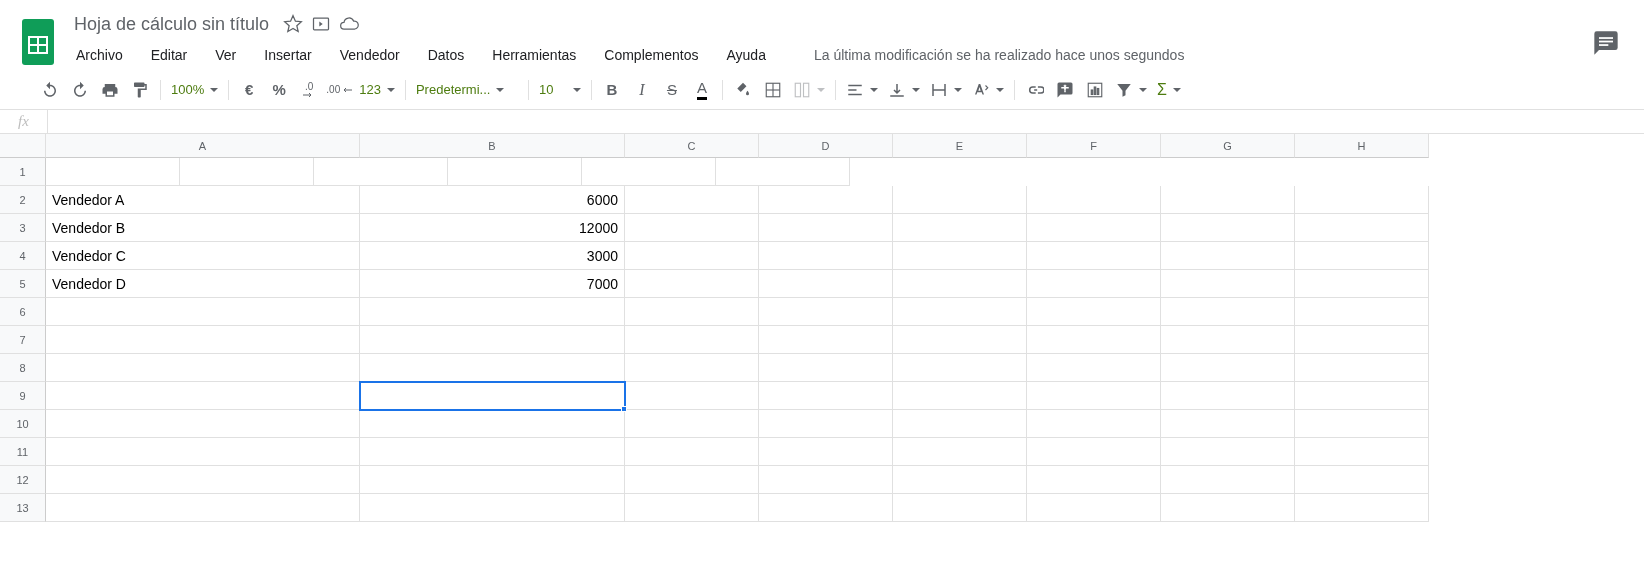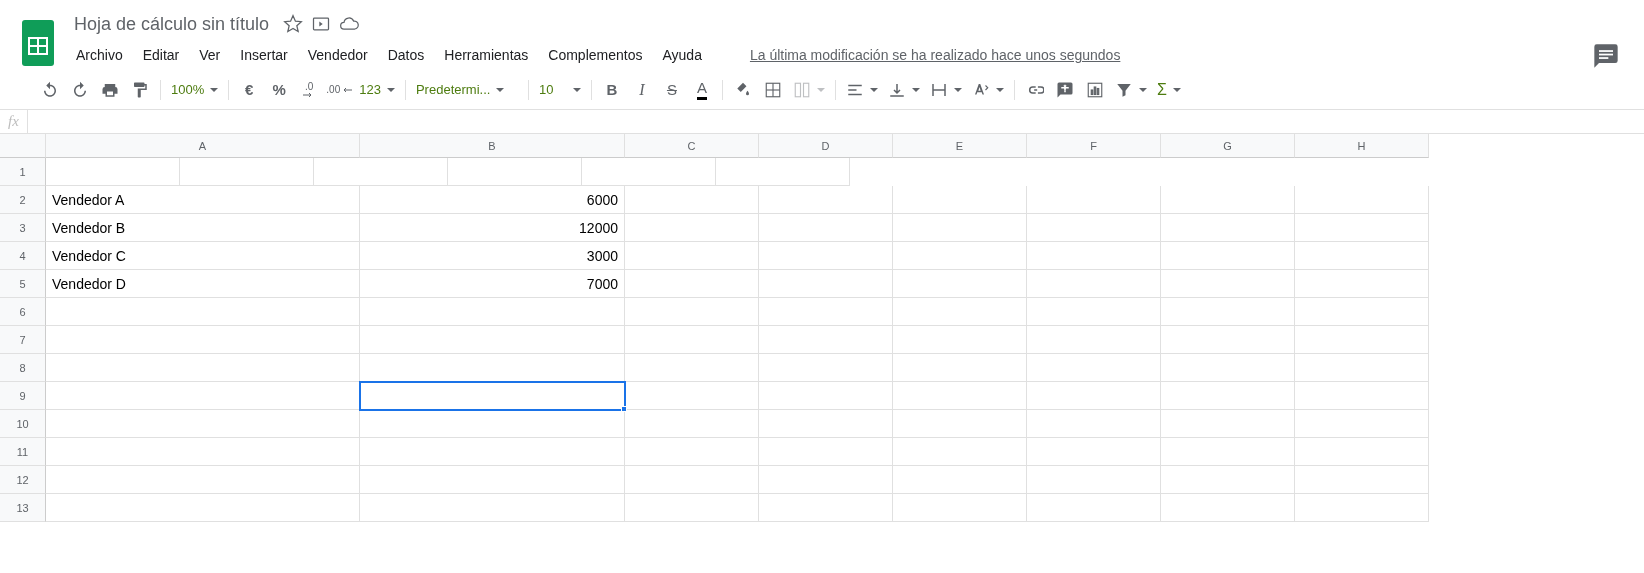--- a/index.html
+++ b/index.html
@@ -1,38 +1,38 @@
 <!DOCTYPE html>
 <html><head>
 <meta charset="utf-8">
 <style>
 * { box-sizing: border-box; margin: 0; padding: 0; }
 body { font-family: Arial, sans-serif; font-size: 13px; background: #fff; color: #202124; overflow: hidden; }
 
-.header { display: flex; align-items: flex-end; padding: 8px 8px 0 8px; }
+.header { display: flex; align-items: center; padding: 8px 8px 0 8px; }
 .logo-area { width: 60px; display: flex; align-items: center; justify-content: center; padding-top: 6px; }
 .logo { width: 40px; height: 54px; }
 .title-area { flex: 1; }
 .title-row { display: flex; align-items: center; gap: 8px; height: 32px; }
 .doc-title { font-size: 18px; color: #5f6368; padding: 2px 6px; }
 .title-icon { width: 20px; height: 20px; fill: #5f6368; cursor: pointer; }
-.menu-row { display: flex; align-items: center; gap: 4px; height: 30px; }
+.menu-row { display: flex; align-items: center; gap: 12px; height: 30px; }
 .menu-item { padding: 4px 8px; font-size: 14px; color: #202124; cursor: pointer; border-radius: 4px; }
-.last-edit { font-size: 14px; color: #5f6368; text-decoration: underline; margin-left: 36px; cursor: pointer; }
+.last-edit { font-size: 14px; color: #5f6368; margin-left: 28px; cursor: pointer; }
 .comment-btn { margin-left: auto; margin-right: 16px; padding-top: 8px; }
 
 .toolbar { display: flex; align-items: center; height: 40px; padding: 0 10px 0 36px; border-bottom: 1px solid #e0e0e0; gap: 2px; }
 .tb-btn { width: 28px; height: 28px; display: flex; align-items: center; justify-content: center; cursor: pointer; border-radius: 2px; fill: #5f6368; color: #5f6368; }
 .tb-sep { width: 1px; height: 20px; background: #e0e0e0; margin: 0 4px; }
 .tb-text { font-size: 13px; color: #4d7c0f; padding: 0 4px; display: flex; align-items: center; gap: 4px; cursor: pointer; height: 28px; }
 .dropdown-arrow { width: 0; height: 0; border-left: 4px solid transparent; border-right: 4px solid transparent; border-top: 4px solid #5f6368; margin-left: 2px; }
 .font-select { width: 110px; overflow: hidden; text-overflow: ellipsis; white-space: nowrap; }
 
 .formula-bar { display: flex; align-items: center; height: 24px; border-bottom: 1px solid #e0e0e0; }
-.fx-label { width: 28px; text-align: center; font-style: italic; color: #bdbdbd; font-family: serif; font-size: 15px; border-right: 1px solid #e0e0e0; height: 100%; display: flex; align-items: center; justify-content: center; }
+.fx-label { width: 48px; text-align: center; font-style: italic; color: #bdbdbd; font-family: serif; font-size: 15px; border-right: 1px solid #e0e0e0; height: 100%; display: flex; align-items: center; justify-content: center; }
 .fx-input { flex: 1; border: none; outline: none; padding: 0 8px; font-size: 13px; height: 100%; }
 
 .grid-area { display: flex; }
 .col-headers { display: flex; height: 24px; }
 .corner { width: 46px; border-right: 1px solid #e0e0e0; border-bottom: 1px solid #ccc; background: #f8f9fa; }
 .col-h { border-right: 1px solid #e0e0e0; border-bottom: 1px solid #ccc; background: #f8f9fa; display: flex; align-items: center; justify-content: center; font-size: 11px; color: #5f6368; cursor: pointer; }
 .col-h.a { width: 314px; }
 .col-h.b { width: 265px; }
 .col-h.other { width: 134px; }
 

